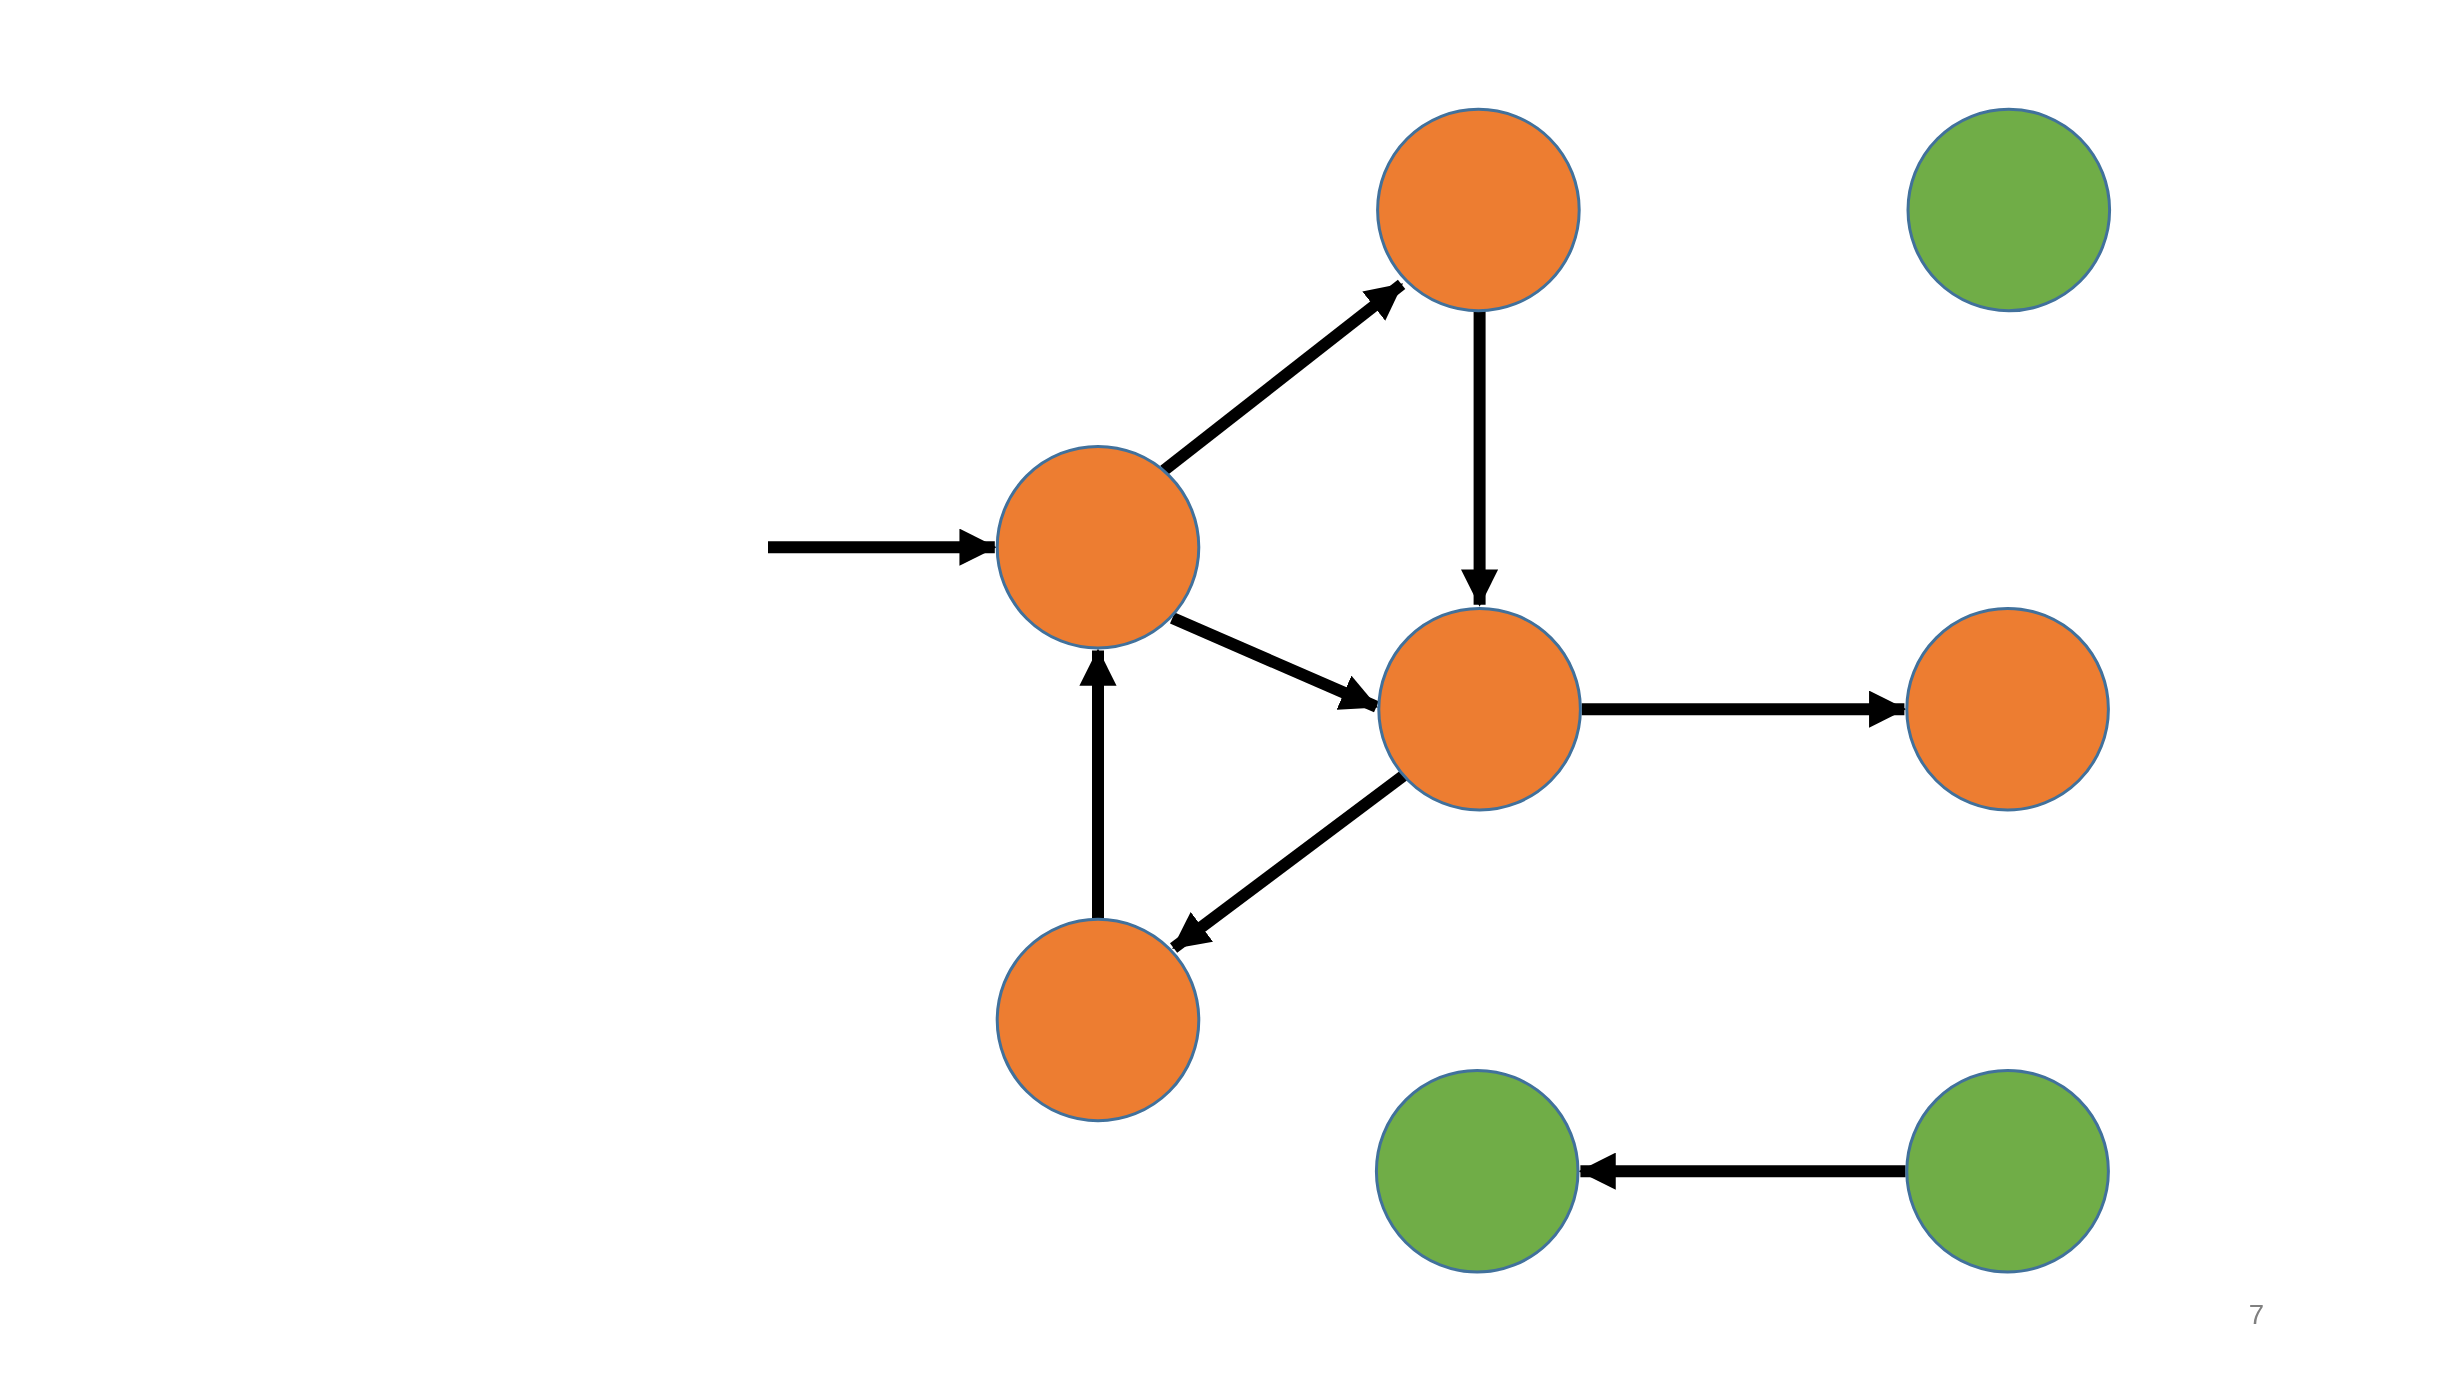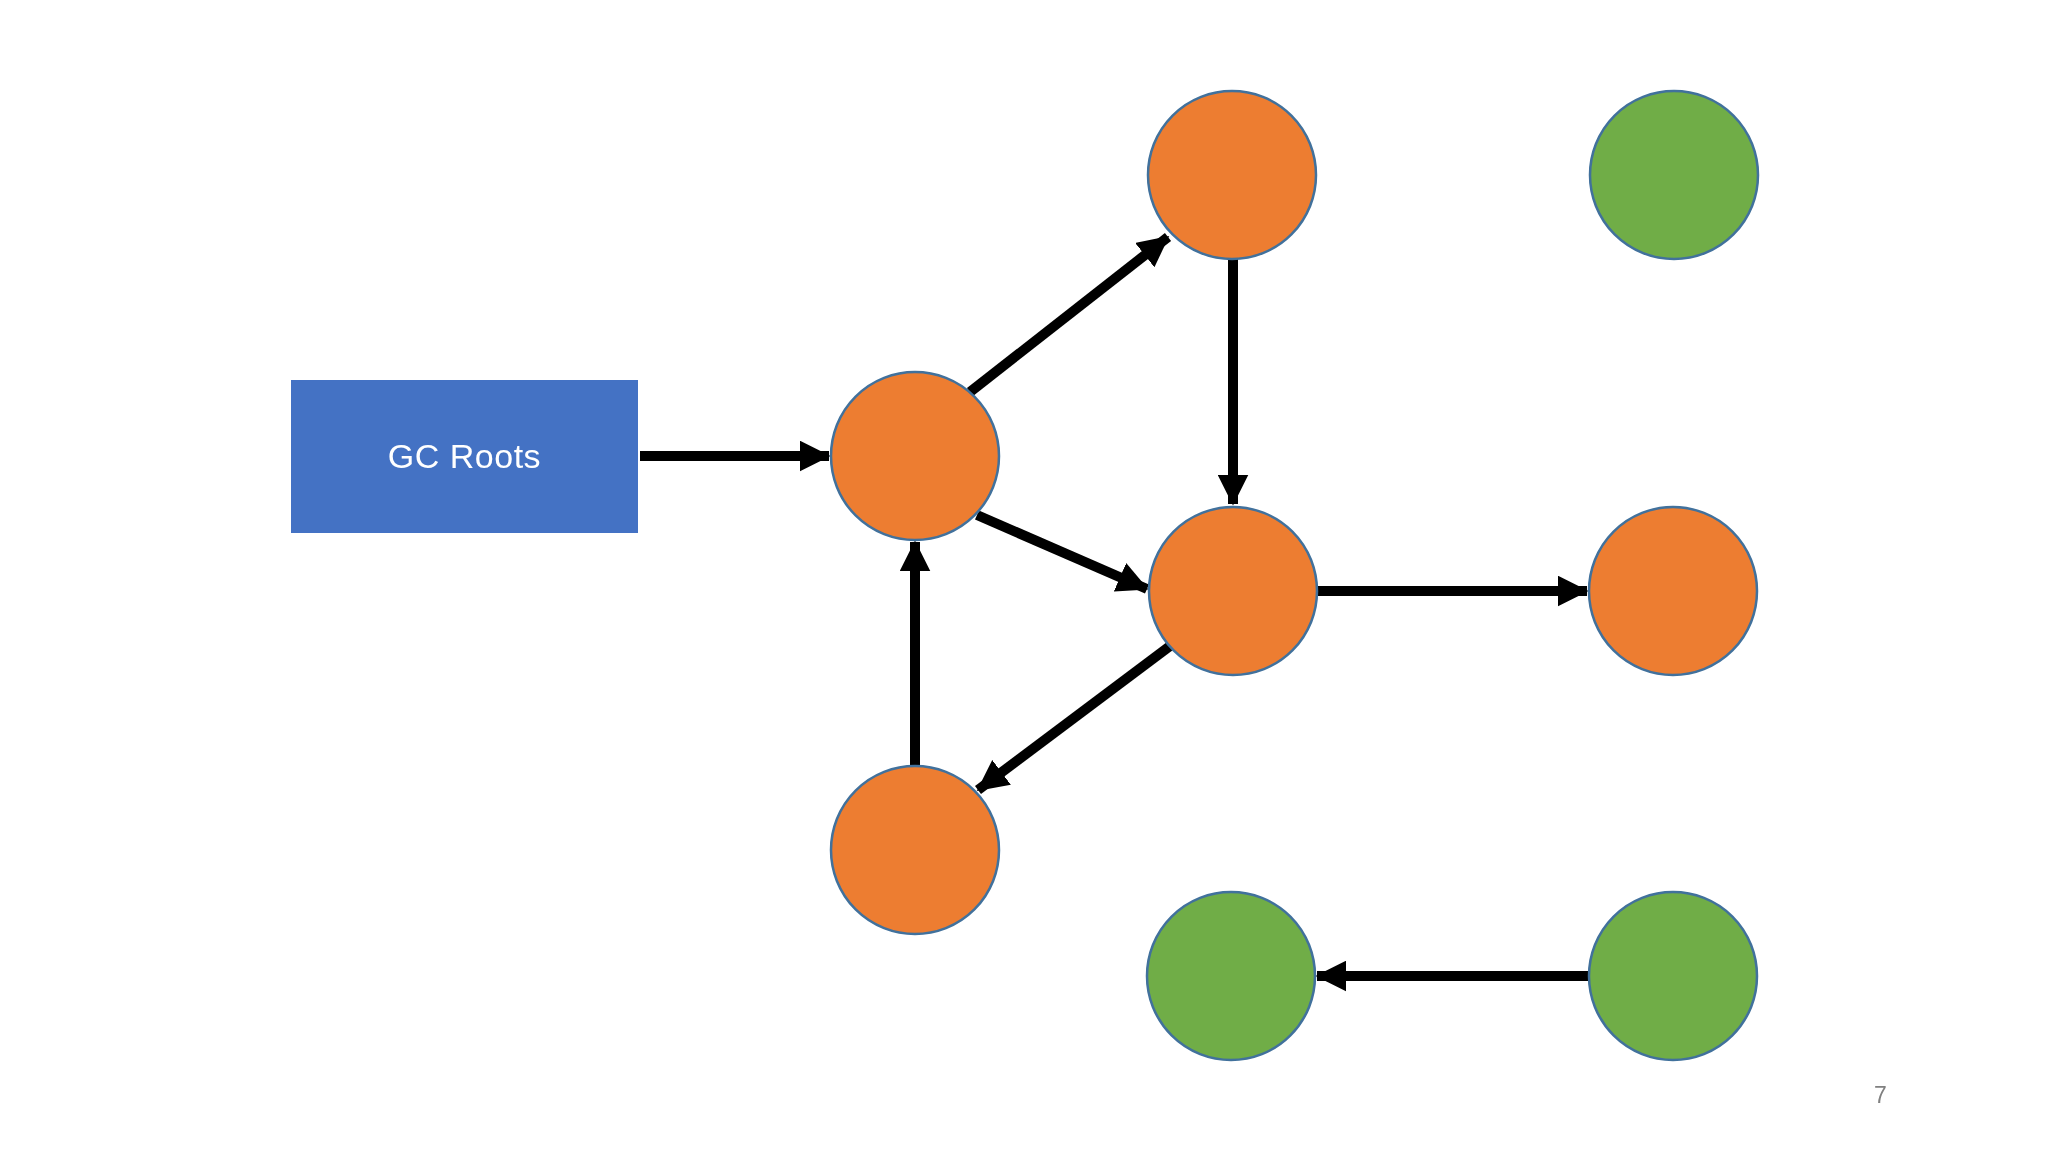--- a/index.html
+++ b/index.html
@@ -63,19 +63,16 @@
         <circle cx="1232" cy="175" r="84" fill="#ED7D31" stroke="#41719C" stroke-width="2.5"></circle>
         <circle cx="1233" cy="591" r="84" fill="#ED7D31" stroke="#41719C" stroke-width="2.5"></circle>
         <circle cx="1673" cy="591" r="84" fill="#ED7D31" stroke="#41719C" stroke-width="2.5"></circle>
         <circle cx="915" cy="850" r="84" fill="#ED7D31" stroke="#41719C" stroke-width="2.5"></circle>
         <circle cx="1674" cy="175" r="84" fill="#70AD47" stroke="#41719C" stroke-width="2.5"></circle>
         <circle cx="1231" cy="976" r="84" fill="#70AD47" stroke="#41719C" stroke-width="2.5"></circle>
         <circle cx="1673" cy="976" r="84" fill="#70AD47" stroke="#41719C" stroke-width="2.5"></circle>
       </g>
   </svg>
 
-  <div class="gc-roots-box" style="left: 291px; top: 380px; width: 347px; height: 153px; background: rgb(68, 114, 196); color: rgb(255, 255, 255);">
-    <span>GC Roots</span>
-  </div>
 
   <div class="page-number" style="left: 1874px; top: 1082px; color: rgb(128, 128, 128);">7</div>
 
 </div>
 
 </body></html>

